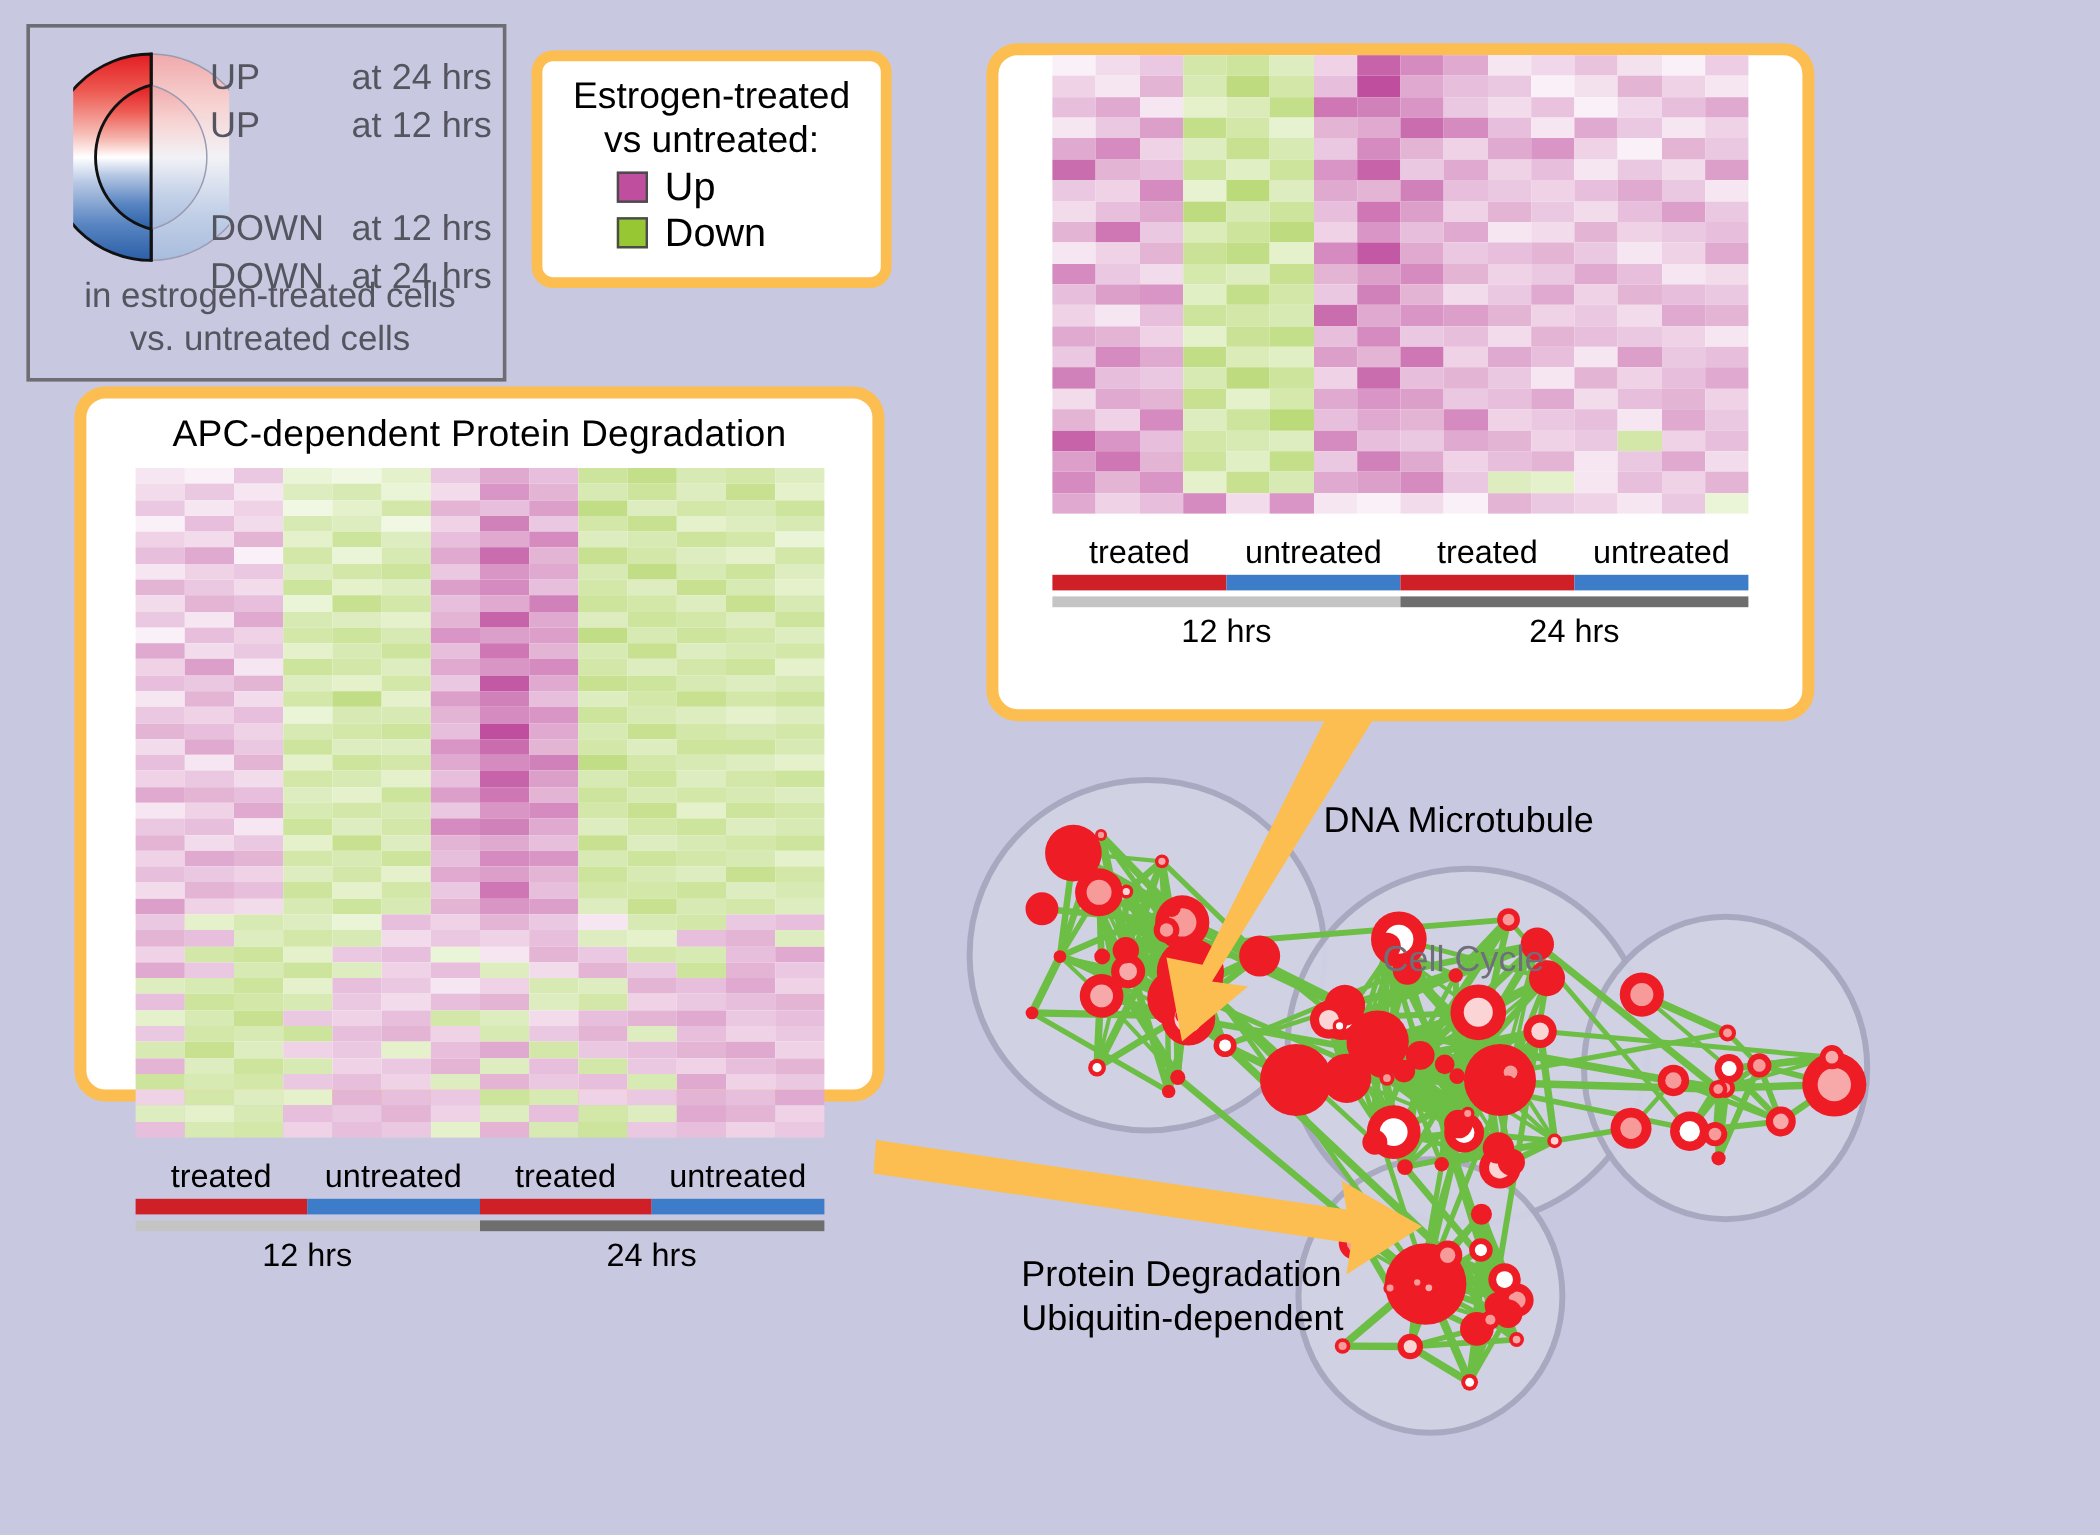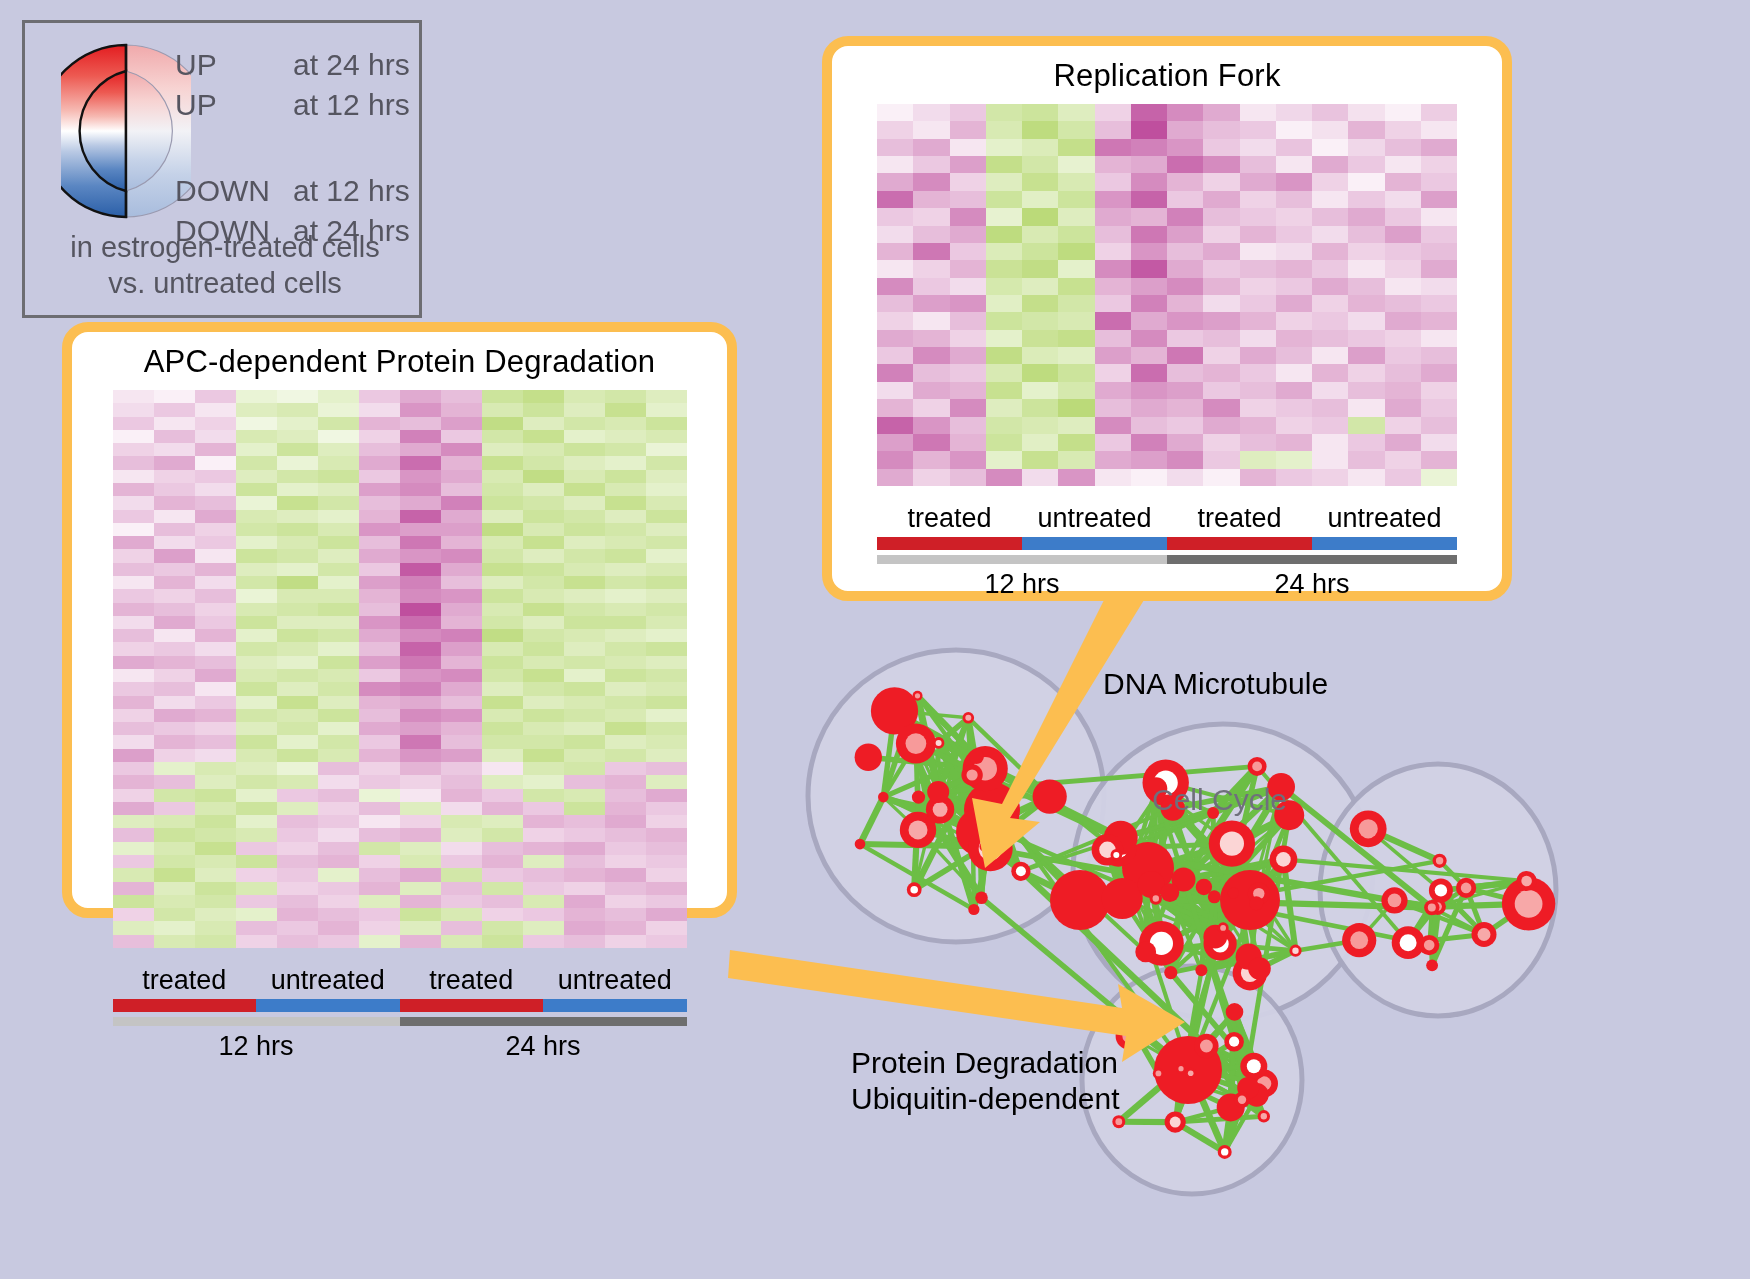--- a/index.html
+++ b/index.html
@@ -125,23 +125,36 @@
         <span class="wl-dir">DOWN</span>
         <span class="wl-time">at 24 hrs</span>
       </div>
     </div>
     <div class="legend-foot">
       <div>in estrogen-treated cells</div>
       <div>vs. untreated cells</div>
     </div>
   </div>
 
+  <div id="updown-card">
+    <div class="ttl">
+      <div>Estrogen-treated</div>
+      <div>vs untreated:</div>
+    </div>
+    <div class="sw-row">
+      <span class="sw" id="sw-up" style="background: rgb(191, 79, 158);"></span>
+      <span class="sw-lbl">Up</span>
+    </div>
+    <div class="sw-row">
+      <span class="sw" id="sw-down" style="background: rgb(151, 199, 51);"></span>
+      <span class="sw-lbl">Down</span>
+    </div>
+  </div>
 
   <div class="panel" id="panel-repfork">
-    <div class="p-title">Replication Fork</div>
     <div class="hm" id="hm-0" style="grid-template-columns: repeat(16, 1fr); grid-template-rows: repeat(22, 1fr); width: 580px; height: 382px;">
         <div style="background: rgb(250, 240, 247);"></div>
         <div style="background: rgb(242, 220, 236);"></div>
         <div style="background: rgb(235, 200, 225);"></div>
         <div style="background: rgb(210, 231, 168);"></div>
         <div style="background: rgb(204, 228, 156);"></div>
         <div style="background: rgb(222, 237, 191);"></div>
         <div style="background: rgb(239, 210, 230);"></div>
         <div style="background: rgb(198, 99, 169);"></div>
         <div style="background: rgb(213, 139, 191);"></div>

